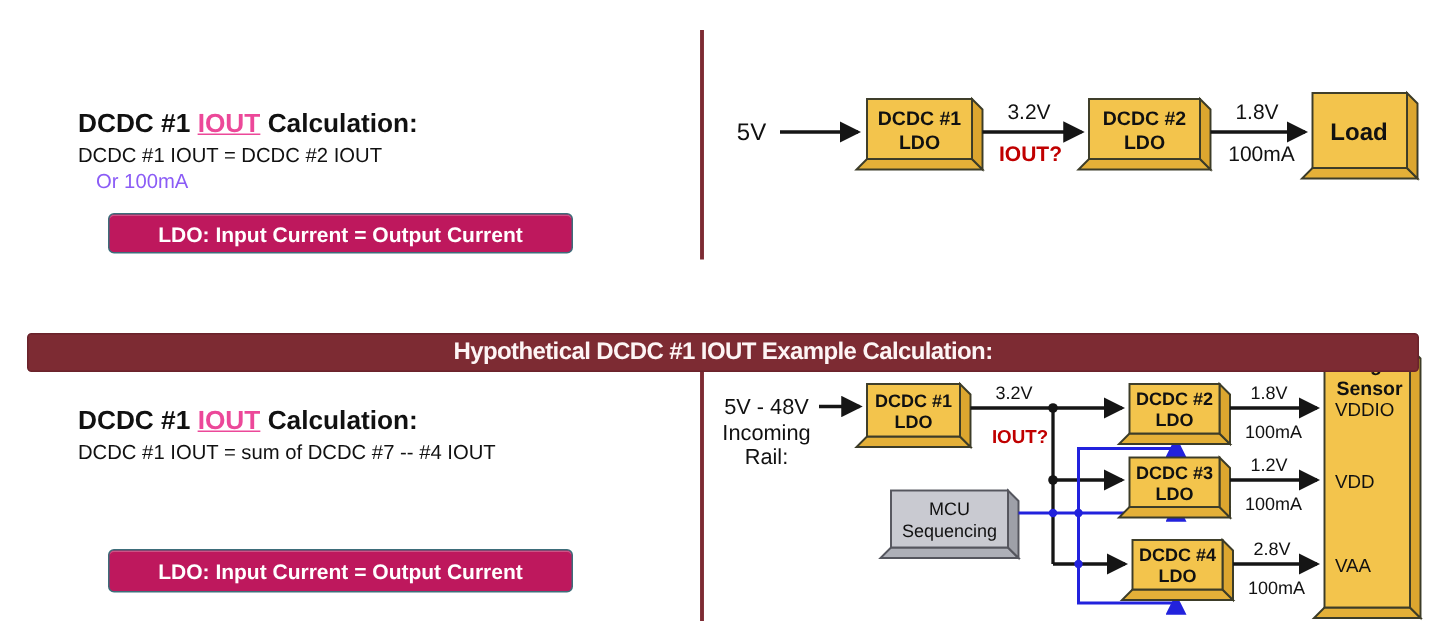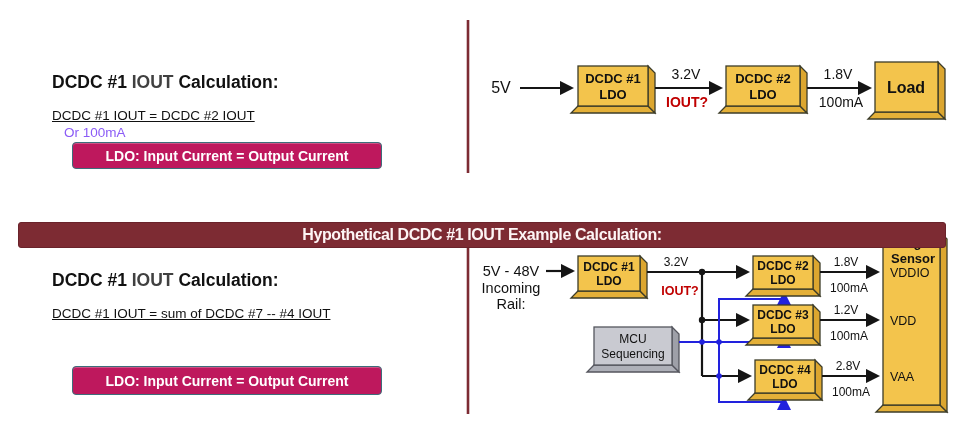--- a/index.html
+++ b/index.html
@@ -4,22 +4,22 @@
 <style>
   html,body{margin:0;padding:0;background:#fff;}
   .canvas{
     position:relative;width:960px;height:427px;background:#ffffff;overflow:hidden;
     font-family:"Liberation Sans","DejaVu Sans",sans-serif;color:#1a1a1a;
   }
   .abs{position:absolute;}
   svg{position:absolute;left:0;top:0;}
   
   .calc-title{font-size:17.5px;font-weight:bold;color:#111;white-space:nowrap;}
-  .accent{color:#404040;}
-  .calc-sub{font-size:13.5px;margin-top:15px;color:#111;white-space:nowrap;text-decoration:underline;}
+  .accent{color:#ec4899;text-decoration:underline;}
+  .calc-sub{font-size:13.5px;margin-top:3px;color:#111;white-space:nowrap;}
   .calc-or{font-size:13.5px;font-weight:normal;color:#8b5cf6;margin-top:2px;white-space:nowrap;margin-left:12px;}
   .badge{
     position:absolute;left:72px;width:308px;height:25px;
     background:#be185d;border:1px solid #3d6d7a;border-radius:4px;
     display:flex;align-items:center;justify-content:center;
     color:#fff;font-size:14px;font-weight:bold;white-space:nowrap;
     box-shadow:inset 0 1px 0 rgba(255,255,255,.25);
   }
   .banner{
     position:absolute;left:18px;top:190px;width:926px;height:24px;

